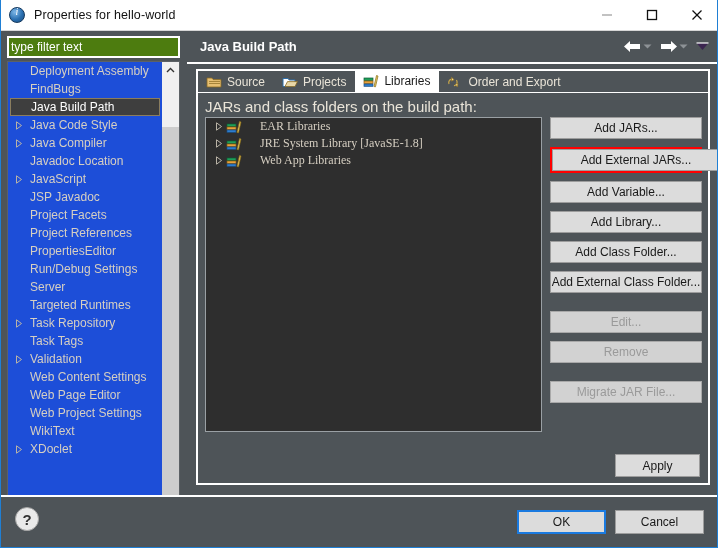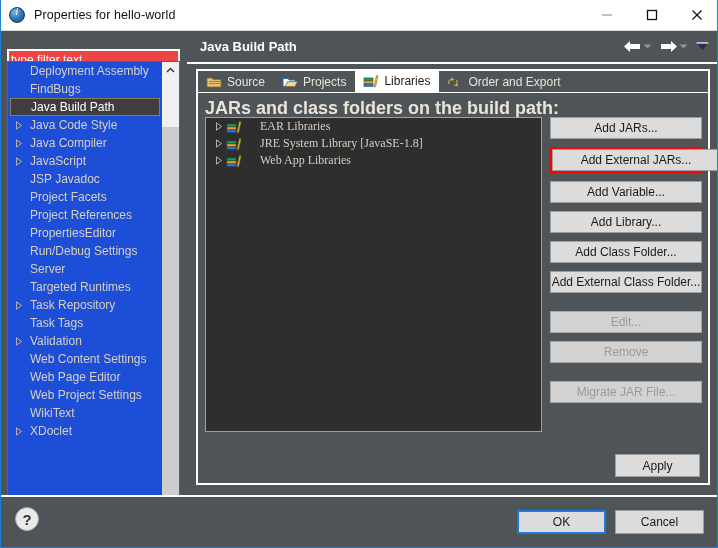--- a/index.html
+++ b/index.html
@@ -46,22 +46,22 @@
     color: #111;
   }
   .wbtn svg { display: block; }
 
   
   #sidebar {
     position: absolute; left: 0; top: 31px; width: 186px; height: 462px;
     background: #4e5458;
   }
   #filter-wrap {
-    position: absolute; left: 6px; top: 18px; width: 173px; height: 22px;
-    background: #ef4444; border: 2px solid #ffffff;
+    position: absolute; left: 6px; top: 5px; width: 173px; height: 22px;
+    background: #4d7c0f; border: 2px solid #ffffff;
     display: flex; align-items: center;
   }
   #filter-input {
     width: 100%; height: 100%; border: none; outline: none;
     background: transparent; color: #ffffff;
     font-family: "Liberation Sans", sans-serif; font-size: 12px;
     padding: 0 2px 0 2px;
   }
   #filter-input::selection { background: #1a7ae0; color: #ffffff; }
   #filter-input::placeholder { color: #c9cdd0; }
@@ -141,21 +141,21 @@
     border: 1px solid transparent; border-bottom: none;
   }
   .tab.active {
     background: #ffffff; color: #1a1a1a; height: 22px;
     border: 1px solid #ffffff; border-bottom: 1px solid #ffffff;
   }
   .tab .ticon { width: 16px; height: 14px; flex: none; display:flex; align-items:center; }
 
   #tabbody { position: absolute; left: 0; top: 22px; right: 0; bottom: 0; background: #4e5458; }
   #tree-caption {
-    position: absolute; left: 7px; top: 5px; font-size: 18px; color: #e9e4d8; font-weight: bold;
+    position: absolute; left: 7px; top: 5px; font-size: 15px; color: #e9e4d8;
   }
   #lib-tree {
     position: absolute; left: 7px; top: 24px; width: 337px; height: 315px;
     background: #2e2e2e; border: 1px solid #9aa0a4; overflow: hidden;
   }
   .libnode {
     height: 17px; display: flex; align-items: center;
     color: #d6cfc2; font-size: 12px; white-space: nowrap; padding-left: 6px;
   }
   .libnode .arrow { width: 14px; flex:none; display:flex; align-items:center; justify-content:center; }
@@ -264,20 +264,24 @@
             </span>
             <span class="tlabel">Java Code Style</span>
           </div>
           <div class="tnode">
             <span class="arrow">
               <svg width="8" height="9" viewBox="0 0 8 9">
                 <polygon points="1.5,0.8 6.5,4.5 1.5,8.2" fill="none" stroke="#b9b3a6" stroke-width="1"></polygon>
               </svg>
             </span>
             <span class="tlabel">Java Compiler</span>
+          </div>
+          <div class="tnode">
+            <span class="arrow"></span>
+            <span class="tlabel">Javadoc Location</span>
           </div>
           <div class="tnode">
             <span class="arrow">
               <svg width="8" height="9" viewBox="0 0 8 9">
                 <polygon points="1.5,0.8 6.5,4.5 1.5,8.2" fill="none" stroke="#b9b3a6" stroke-width="1"></polygon>
               </svg>
             </span>
             <span class="tlabel">JavaScript</span>
           </div>
           <div class="tnode">

